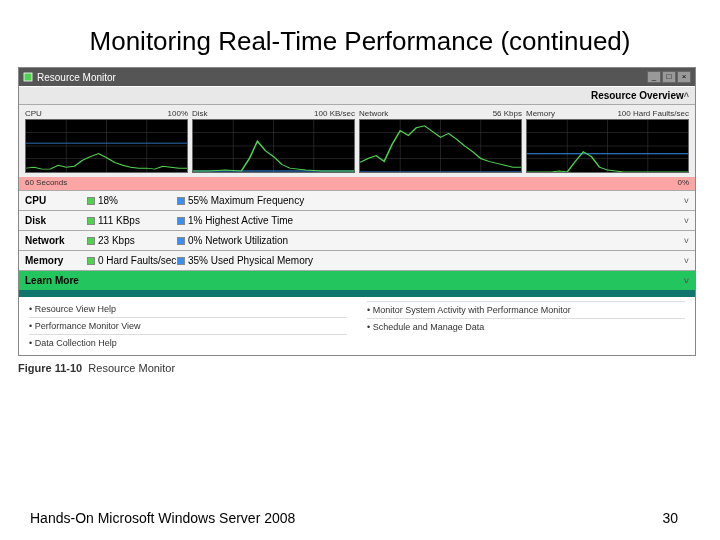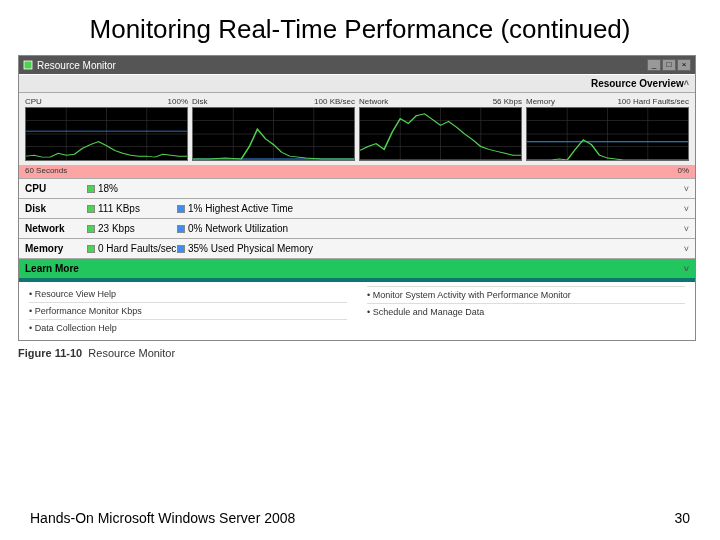--- a/index.html
+++ b/index.html
@@ -1,17 +1,17 @@
 <!DOCTYPE html>
 <html><head>
 <meta charset="utf-8">
 <style>
   * { box-sizing: border-box; margin: 0; padding: 0; }
   body { width: 720px; height: 540px; background: #fff; font-family: Arial, sans-serif; position: relative; }
-  .slide-title { font-size: 26px; text-align: center; padding: 14px 0 10px; font-weight: normal; }
+  .slide-title { font-size: 26px; text-align: center; padding: 26px 0 10px; font-weight: normal; }
   .app-frame { margin: 0 24px 0 18px; border: 1px solid #888; background: #ece9d8; }
   .titlebar { background: #555; color: #fff; display: flex; align-items: center; justify-content: space-between; height: 18px; padding: 0 4px; font-size: 10px; }
   .titlebar-left { display: flex; align-items: center; gap: 4px; }
   .app-icon svg { width: 10px; height: 10px; display: block; }
   .win-ctrls { display: flex; gap: 1px; }
   .win-btn { width: 14px; height: 12px; background: #999; border: 1px solid #666; font-size: 8px; line-height: 10px; text-align: center; color: #000; }
   .menubar { background: #ece9d8; font-size: 10px; padding: 2px 4px; display: flex; gap: 10px; border-bottom: 1px solid #aaa; }
   .menubar span { color: #333; }
   .overview-hdr { background: #e8e8e8; font-size: 10px; font-weight: bold; padding: 3px 6px; border-bottom: 1px solid #aaa; display: flex; justify-content: flex-end; border-top: 1px solid #fff; }
   .chev { font-size: 9px; color: #555; }
@@ -25,27 +25,27 @@
   .graph-box .series2 { stroke: #3a8ff0; fill: none; stroke-width: 1; }
   .graph-bottom { display: flex; justify-content: space-between; font-size: 8px; color: #333; padding: 1px 6px 3px; background: #fca5a5; }
   .section-row { display: flex; align-items: center; border-top: 1px solid #aaa; background: #f5f5f5; font-size: 10px; padding: 2px 6px; height: 20px; }
   .section-row .label { font-weight: bold; width: 62px; }
   .section-row .val1 { width: 90px; display: flex; align-items: center; gap: 3px; }
   .section-row .val2 { flex: 1; display: flex; align-items: center; gap: 3px; }
   .swatch-g { width: 8px; height: 8px; background: #4fd34f; border: 1px solid #888; }
   .swatch-b { width: 8px; height: 8px; background: #3a8ff0; border: 1px solid #888; }
   .section-row .chev { margin-left: auto; }
   .learn-hdr { background: #22c55e; font-size: 10px; font-weight: bold; padding: 3px 6px; border-top: 1px solid #aaa; display: flex; justify-content: space-between; height: 20px; align-items: center; }
-  .learn-body { display: flex; background: #fff; font-size: 9px; border-top: 4px solid #0f766e; }
+  .learn-body { display: flex; background: #fff; font-size: 9px; border-top: 7px solid #0f766e; }
   .learn-col { flex: 1; padding: 4px 10px; }
   .learn-col div { padding: 3px 0; color: #333; }
   .learn-col div::before { content: "• "; }
   .caption { margin: 6px 0 0 18px; font-size: 11px; color: #333; }
   .caption b { font-weight: bold; }
-  .footer { position: absolute; bottom: 14px; left: 0; right: 0; display: flex; justify-content: space-between; padding: 0 30px; font-size: 14px; }
+  .footer { position: absolute; bottom: 14px; left: 0; right: 12px; display: flex; justify-content: space-between; padding: 0 30px; font-size: 14px; }
   .learn-col div.divider { border-top: 1px solid #ddd; padding:0; margin:0; height:0; }
   .learn-col div.divider::before { content:""; }
 </style>
 </head>
 <body>
 
 <div class="slide-title">Monitoring Real-Time Performance (continued)</div>
 
 <div class="app-frame">
   <div class="titlebar">
@@ -157,20 +157,24 @@
     <span>60 Seconds</span>
     <span>0%</span>
   </div>
 
   <div class="section-row">
     <span class="label">CPU</span>
     <span class="val1">
         <span class="swatch-g"></span>
         <span>18%</span>
       </span>
+    <span class="val2">
+        <span class="swatch-b"></span>
+        <span>55% Maximum Frequency</span>
+      </span>
     <span class="chev">˅</span>
   </div>
   <div class="section-row">
     <span class="label">Disk</span>
     <span class="val1">
         <span class="swatch-g"></span>
         <span>111 KBps</span>
       </span>
     <span class="val2">
         <span class="swatch-b"></span>
@@ -204,21 +208,21 @@
   </div>
 
   <div class="learn-hdr">
     <span>Learn More</span>
     <span class="chev">˅</span>
   </div>
   <div class="learn-body">
     <div class="learn-col">
       <div>Resource View Help</div>
       <div class="divider"></div>
-      <div>Performance Monitor Kbps</div>
+      <div>Performance Monitor View</div>
       <div class="divider"></div>
       <div>Data Collection Help</div>
     </div>
     <div class="learn-col">
       <div class="divider"></div>
       <div>Monitor System Activity with Performance Monitor</div>
       <div class="divider"></div>
       <div>Schedule and Manage Data</div>
     </div>
   </div>

